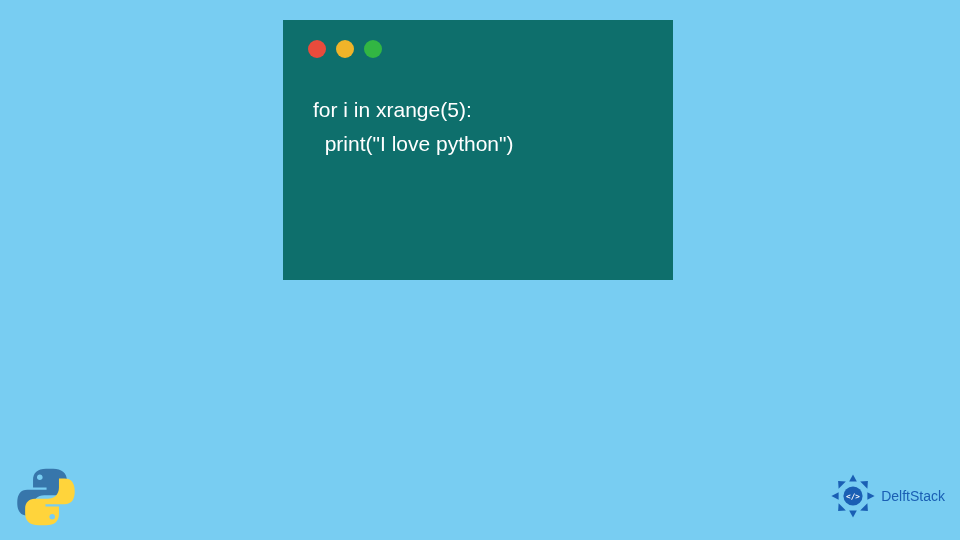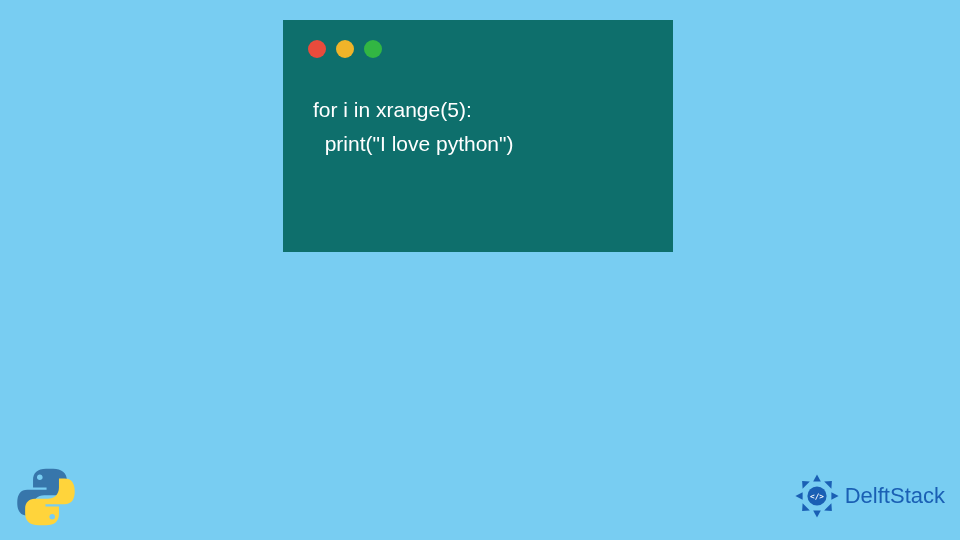--- a/index.html
+++ b/index.html
@@ -9,21 +9,21 @@
       background: #78cdf2;
       position: relative;
       font-family: Arial, sans-serif;
       overflow: hidden;
     }
     .code-window {
       position: absolute;
       left: 283px;
       top: 20px;
       width: 390px;
-      height: 232px;
+      height: 260px;
       background: #0e6f6c;
       padding: 20px;
     }
     .traffic-lights {
       display: flex;
       gap: 10px;
       margin-bottom: 35px;
       margin-left: 5px;
     }
     .dot {
@@ -58,21 +58,21 @@
       display: flex;
       align-items: center;
       gap: 4px;
     }
     .delftstack-emblem {
       width: 48px;
       height: 48px;
     }
     .delftstack-text {
       color: #1a5fb4;
-      font-size: 22px;
+      font-size: 14px;
       font-weight: 500;
     }
   </style>
 </head>
 <body>
 
 <div class="code-window">
   <div class="traffic-lights">
     <div class="dot red"></div>
     <div class="dot yellow"></div>

